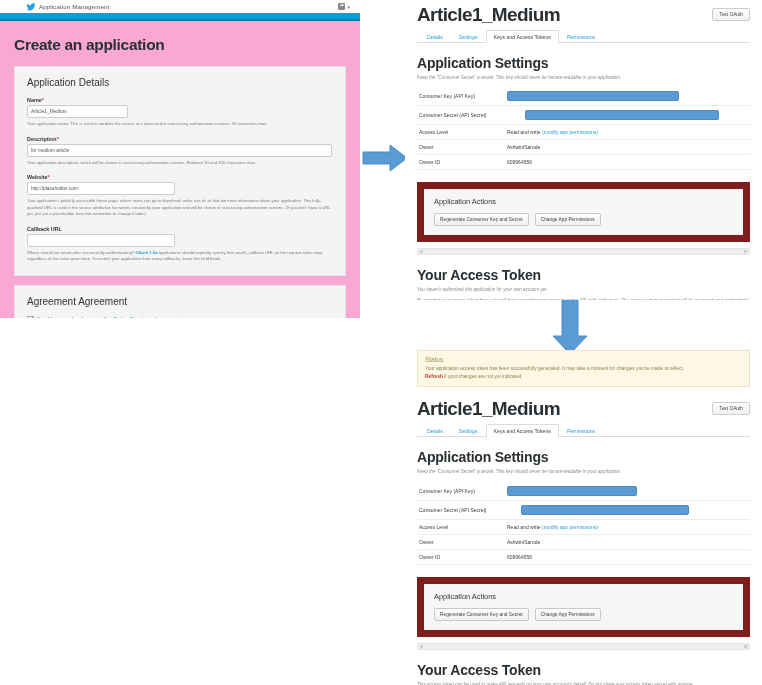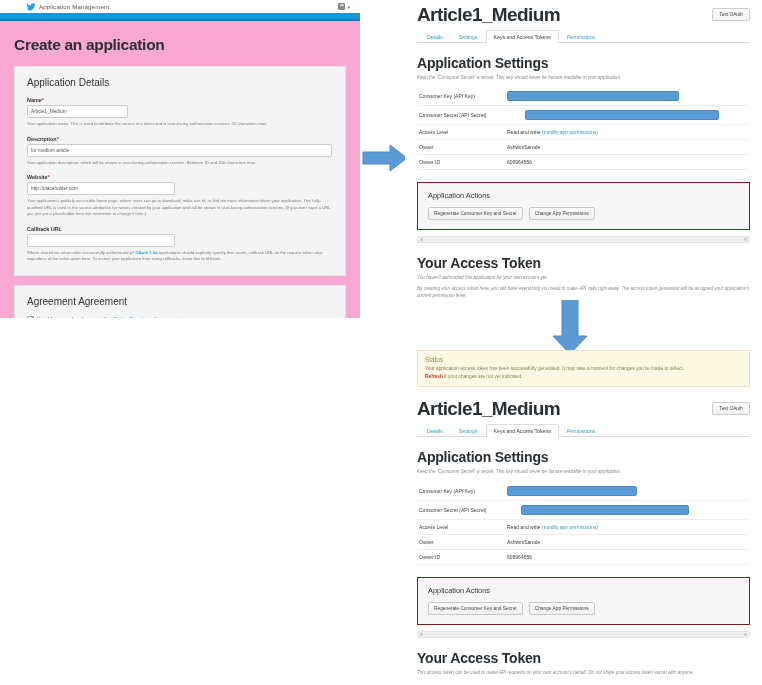--- a/index.html
+++ b/index.html
@@ -276,21 +276,21 @@
     display: inline-block;
     height: 8px;
     background: #5b9bd5;
     border: 1px solid #4a8bc4;
     border-radius: 2px;
     vertical-align: middle;
   }
 
   .panel-box {
     background: #f6f6f6;
-    border: 1px solid #7f1d1d;
+    border: 7px solid #7f1d1d;
     padding: 8px 10px 9px 10px;
     margin-top: 12px;
   }
   .panel-box-h {
     font-size: 7.4px;
     color: #333;
     margin: 0 0 7px 0;
     font-weight: normal;
   }
   .panel-btns { display: flex; gap: 6px; }

